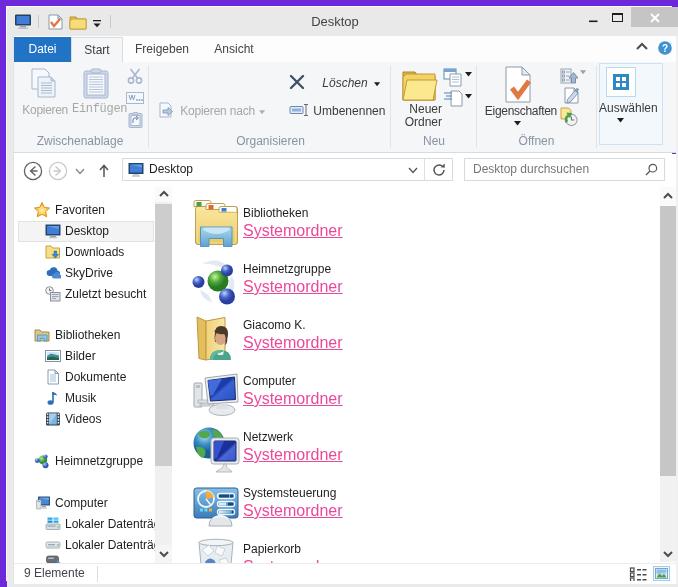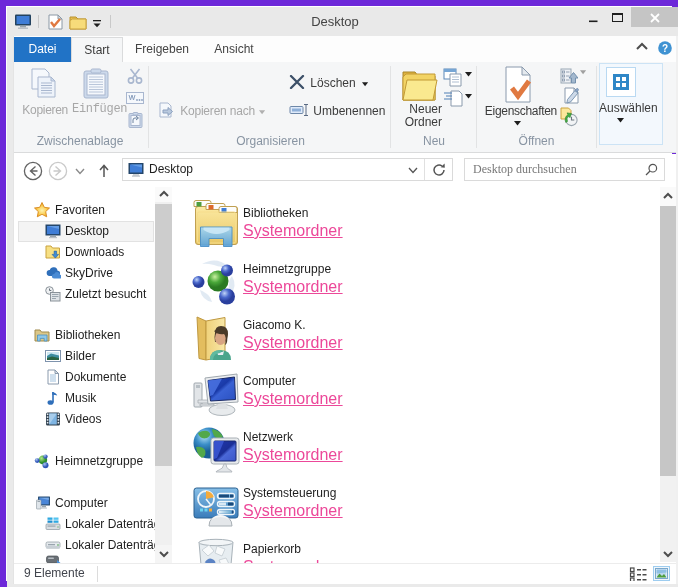--- a/index.html
+++ b/index.html
@@ -141,21 +141,21 @@
       </svg>
       <span style="margin-left:2px;">Kopieren nach</span>
       <svg width="7" height="5" viewBox="0 0 8 5" style="margin-left:1px;">
           <path d="M0 0 h7 l-3.5 4.5 z" fill="#b0b0b0"></path>
         </svg>
     </div>
     <div class="rowbtn en" style="left:282px;top:10px;">
       <svg width="16" height="14" viewBox="0 0 16 14" style="vertical-align:-2px;">
         <path d="M2 1 L14 13 M14 1 L2 13" stroke="#3d5068" stroke-width="2.3" stroke-linecap="round"></path>
       </svg>
-      <span style="margin-left:2px;">Löschen</span>
+      <span style="margin-left:14px;font-style:italic;">Löschen</span>
       <svg width="7" height="5" viewBox="0 0 8 5" style="margin-left:3px;">
           <path d="M0 0 h7 l-3.5 4.5 z" fill="#1e1e1e"></path>
         </svg>
     </div>
     <div class="rowbtn en" style="left:282px;top:38px;">
       <svg width="20" height="14" viewBox="0 0 20 14" style="vertical-align:-2px;">
         <rect x="1" y="3.5" width="13" height="7" rx="1" fill="#dfeafa" stroke="#6d87a8"></rect>
         <path d="M15 1.5 h4 M17 1.5 v11 M15 12.5 h4" stroke="#5a6b84" fill="none"></path>
         <rect x="3" y="5.5" width="9" height="3" fill="#8fb0d8"></rect>
       </svg>
@@ -272,21 +272,21 @@
       <div class="abs" style="left:26px;top:3px;font-size:12px;color:#1e1e1e;">Desktop</div>
       <svg class="abs" style="left:285px;top:8px" width="10" height="7" viewBox="0 0 10 7">
           <path d="M1 1 l4 4.5 l4 -4.5" stroke="#555" stroke-width="1.3" fill="none"></path>
         </svg>
     </div>
     <div class="abs" style="left:417px;top:5px;width:1px;height:21px;background:#e0e0e0;"></div>
     <svg class="abs" style="left:425px;top:9px" width="14" height="14" viewBox="0 0 14 14">
       <path d="M12 7 a5 5 0 1 1 -2 -4" stroke="#555" stroke-width="1.5" fill="none"></path>
       <path d="M12.6 0.5 l0.2 4.2 l-4.2 -0.4 z" fill="#555"></path>
     </svg>
-    <div class="box" style="left:457px;top:4px;width:201px;font-family:Liberation Serif, serif;">
+    <div class="box" style="left:457px;top:4px;width:201px;">
       <div class="abs" style="left:8px;top:3px;font-size:12px;color:#777;">Desktop durchsuchen</div>
       <svg class="abs" style="left:180px;top:4px" width="13" height="13" viewBox="0 0 13 13">
         <circle cx="7.8" cy="5.2" r="3.8" fill="none" stroke="#555" stroke-width="1.2"></circle>
         <path d="M5 8 l-4 4" stroke="#555" stroke-width="1.3"></path>
       </svg>
     </div>
   </div>
   <div id="mainarea">
 
     <div id="navpane">

